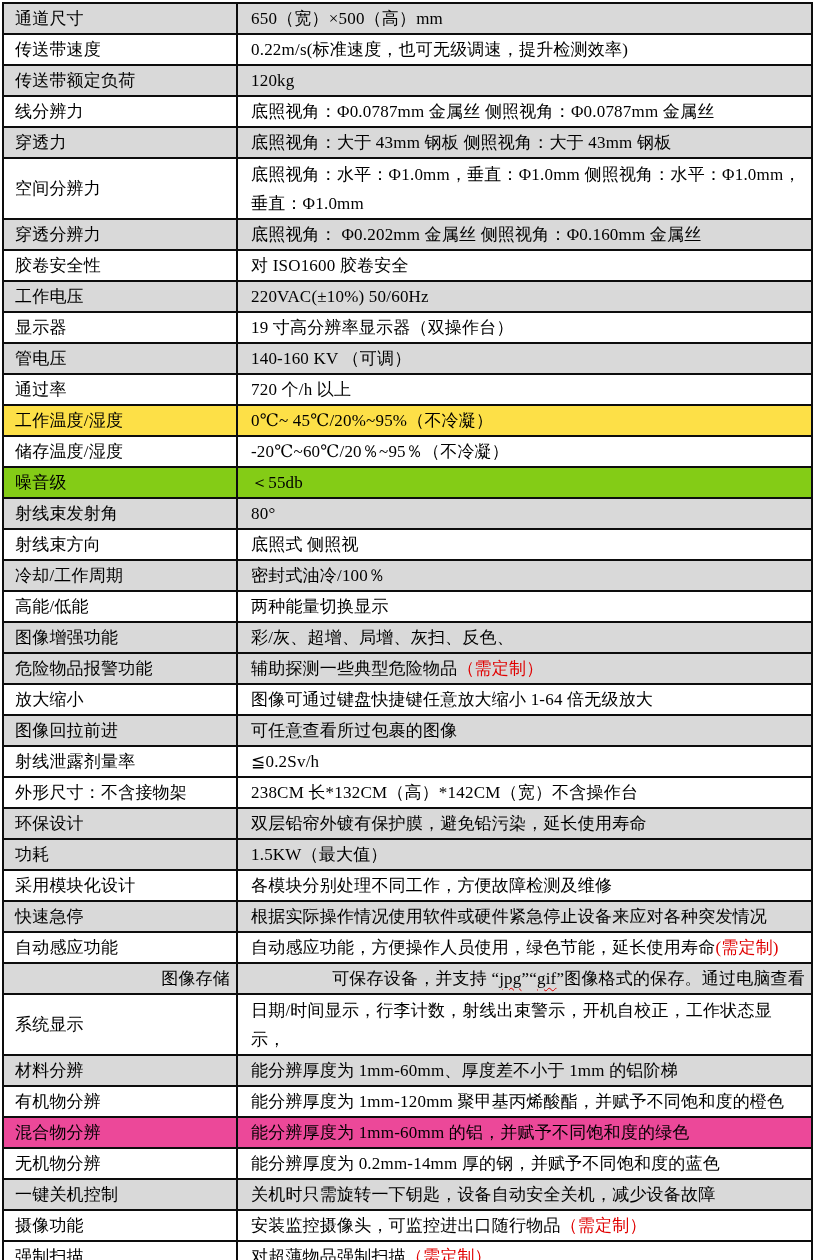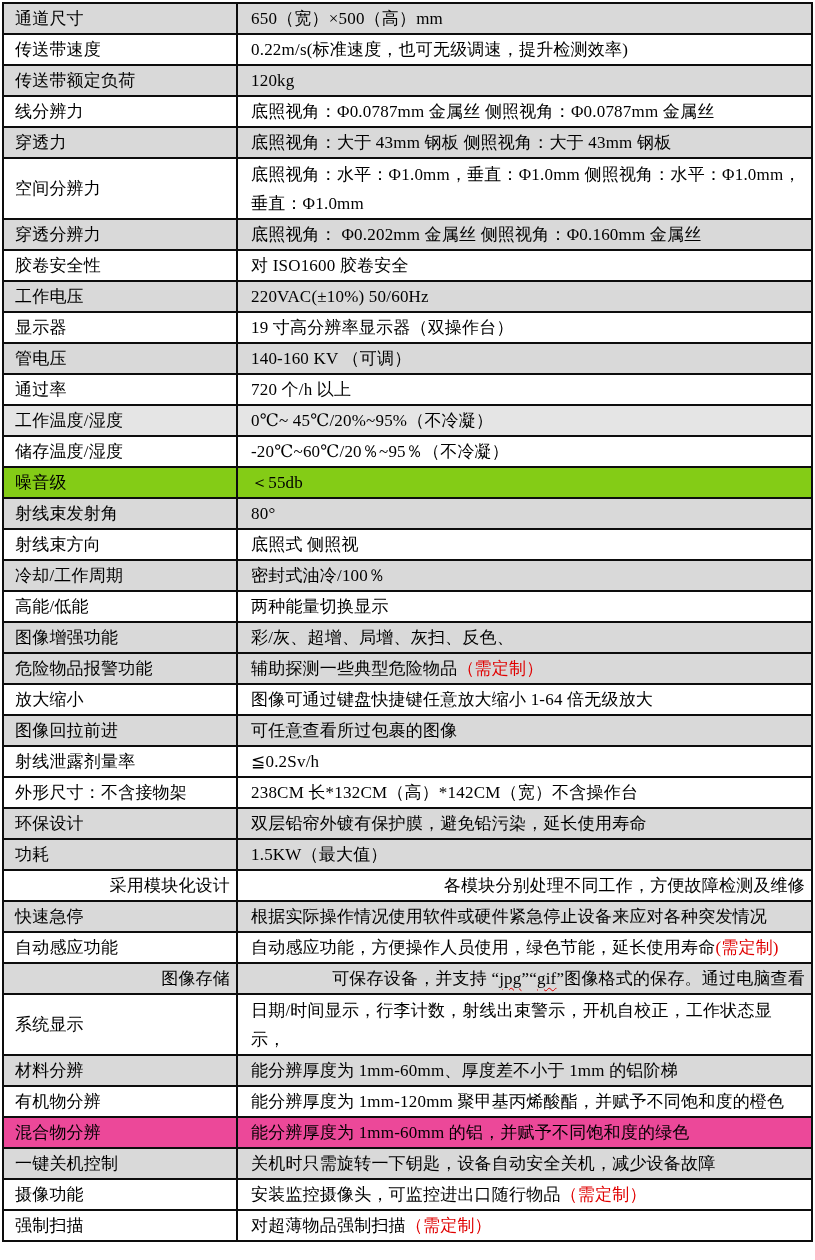--- a/index.html
+++ b/index.html
@@ -90,21 +90,21 @@
         <td class="value"><span>19 寸高分辨率显示器（双操作台）</span></td>
       </tr>
       <tr style="background: rgb(217, 217, 217);">
         <td class="label">管电压</td>
         <td class="value"><span>140-160 KV （可调）</span></td>
       </tr>
       <tr style="background: rgb(255, 255, 255); padding-left: 48px;">
         <td class="label">通过率</td>
         <td class="value"><span>720 个/h 以上</span></td>
       </tr>
-      <tr style="background: #e5e5e5; border-radius: 7px;">
+      <tr style="background: #fde047; border-radius: 7px;">
         <td class="label">工作温度/湿度</td>
         <td class="value"><span>0℃~ 45℃/20%~95%（不冷凝）</span></td>
       </tr>
       <tr style="background: rgb(255, 255, 255);">
         <td class="label">储存温度/湿度</td>
         <td class="value"><span>-20℃~60℃/20％~95％（不冷凝）</span></td>
       </tr>
       <tr style="background: #84cc16; padding-left: 32px;">
         <td class="label">噪音级</td>
         <td class="value"><span>＜55db</span></td>
@@ -150,21 +150,21 @@
         <td class="value"><span>238CM 长*132CM（高）*142CM（宽）不含操作台</span></td>
       </tr>
       <tr style="background: rgb(217, 217, 217);">
         <td class="label">环保设计</td>
         <td class="value"><span>双层铅帘外镀有保护膜，避免铅污染，延长使用寿命</span></td>
       </tr>
       <tr style="background: rgb(217, 217, 217);">
         <td class="label">功耗</td>
         <td class="value"><span>1.5KW（最大值）</span></td>
       </tr>
-      <tr style="background: rgb(255, 255, 255); text-align: right;">
+      <tr style="background: rgb(255, 255, 255);">
         <td class="label">采用模块化设计</td>
         <td class="value"><span>各模块分别处理不同工作，方便故障检测及维修</span></td>
       </tr>
       <tr style="background: rgb(217, 217, 217);">
         <td class="label">快速急停</td>
         <td class="value"><span>根据实际操作情况使用软件或硬件紧急停止设备来应对各种突发情况</span></td>
       </tr>
       <tr style="background: rgb(255, 255, 255);">
         <td class="label">自动感应功能</td>
         <td class="value"><span>自动感应功能，方便操作人员使用，绿色节能，延长使用寿命</span><span class="red-note" style="color: rgb(224, 0, 0);">(需定制)</span></td>
@@ -181,20 +181,24 @@
         <td class="label">材料分辨</td>
         <td class="value"><span>能分辨厚度为 1mm-60mm、厚度差不小于 1mm 的铝阶梯</span></td>
       </tr>
       <tr style="background: rgb(255, 255, 255);">
         <td class="label">有机物分辨</td>
         <td class="value"><span>能分辨厚度为 1mm-120mm 聚甲基丙烯酸酯，并赋予不同饱和度的橙色</span></td>
       </tr>
       <tr style="background: #ec4899;">
         <td class="label">混合物分辨</td>
         <td class="value"><span>能分辨厚度为 1mm-60mm 的铝，并赋予不同饱和度的绿色</span></td>
+      </tr>
+      <tr style="background: rgb(255, 255, 255);">
+        <td class="label">无机物分辨</td>
+        <td class="value"><span>能分辨厚度为 0.2mm-14mm 厚的钢，并赋予不同饱和度的蓝色</span></td>
       </tr>
       <tr style="background: rgb(217, 217, 217); padding-left: 40px;">
         <td class="label">一键关机控制</td>
         <td class="value"><span>关机时只需旋转一下钥匙，设备自动安全关机，减少设备故障</span></td>
       </tr>
       <tr style="background: rgb(255, 255, 255);">
         <td class="label">摄像功能</td>
         <td class="value"><span>安装监控摄像头，可监控进出口随行物品</span><span class="red-note" style="color: rgb(224, 0, 0);">（需定制）</span></td>
       </tr>
       <tr style="background: rgb(255, 255, 255);">

